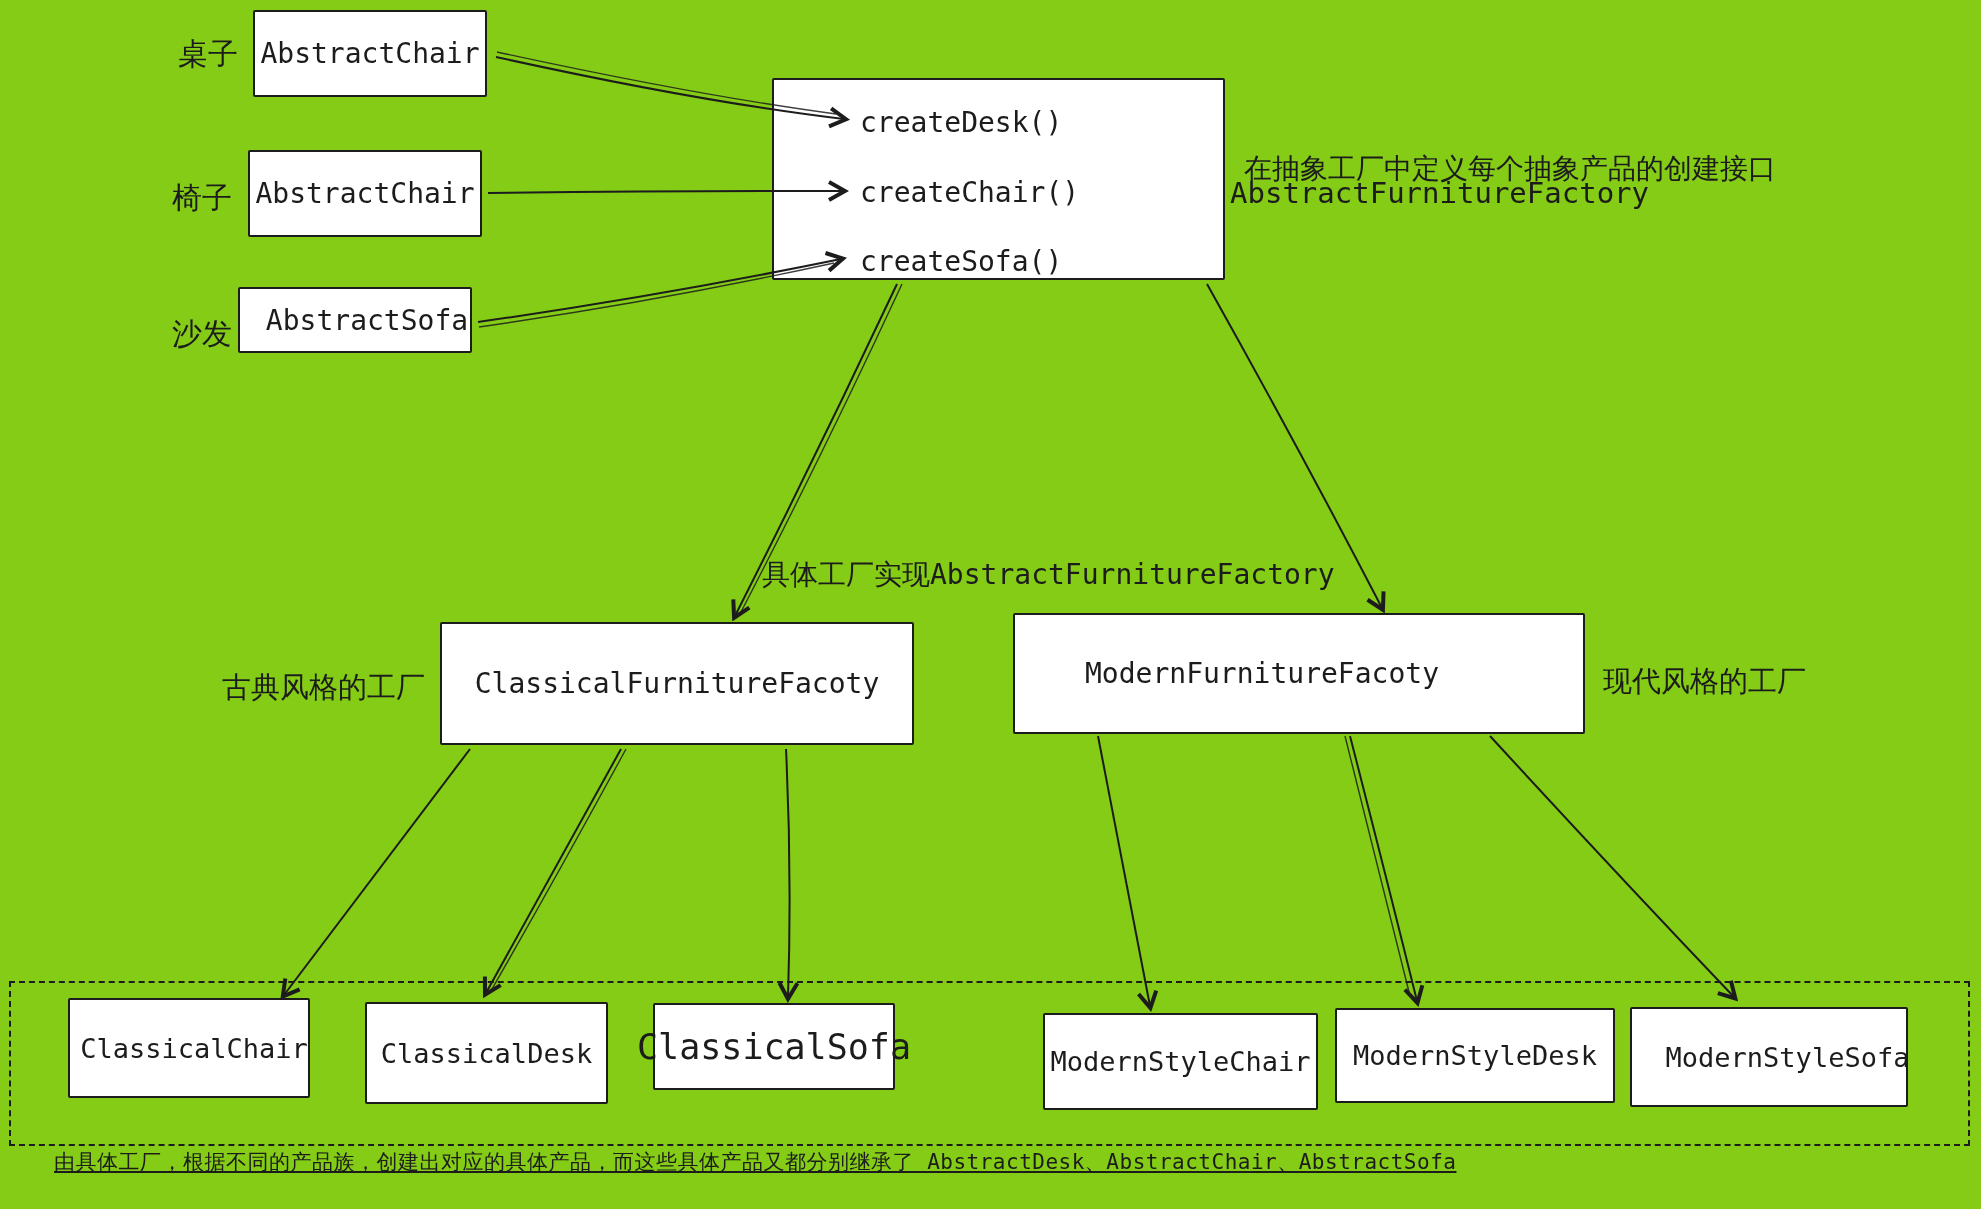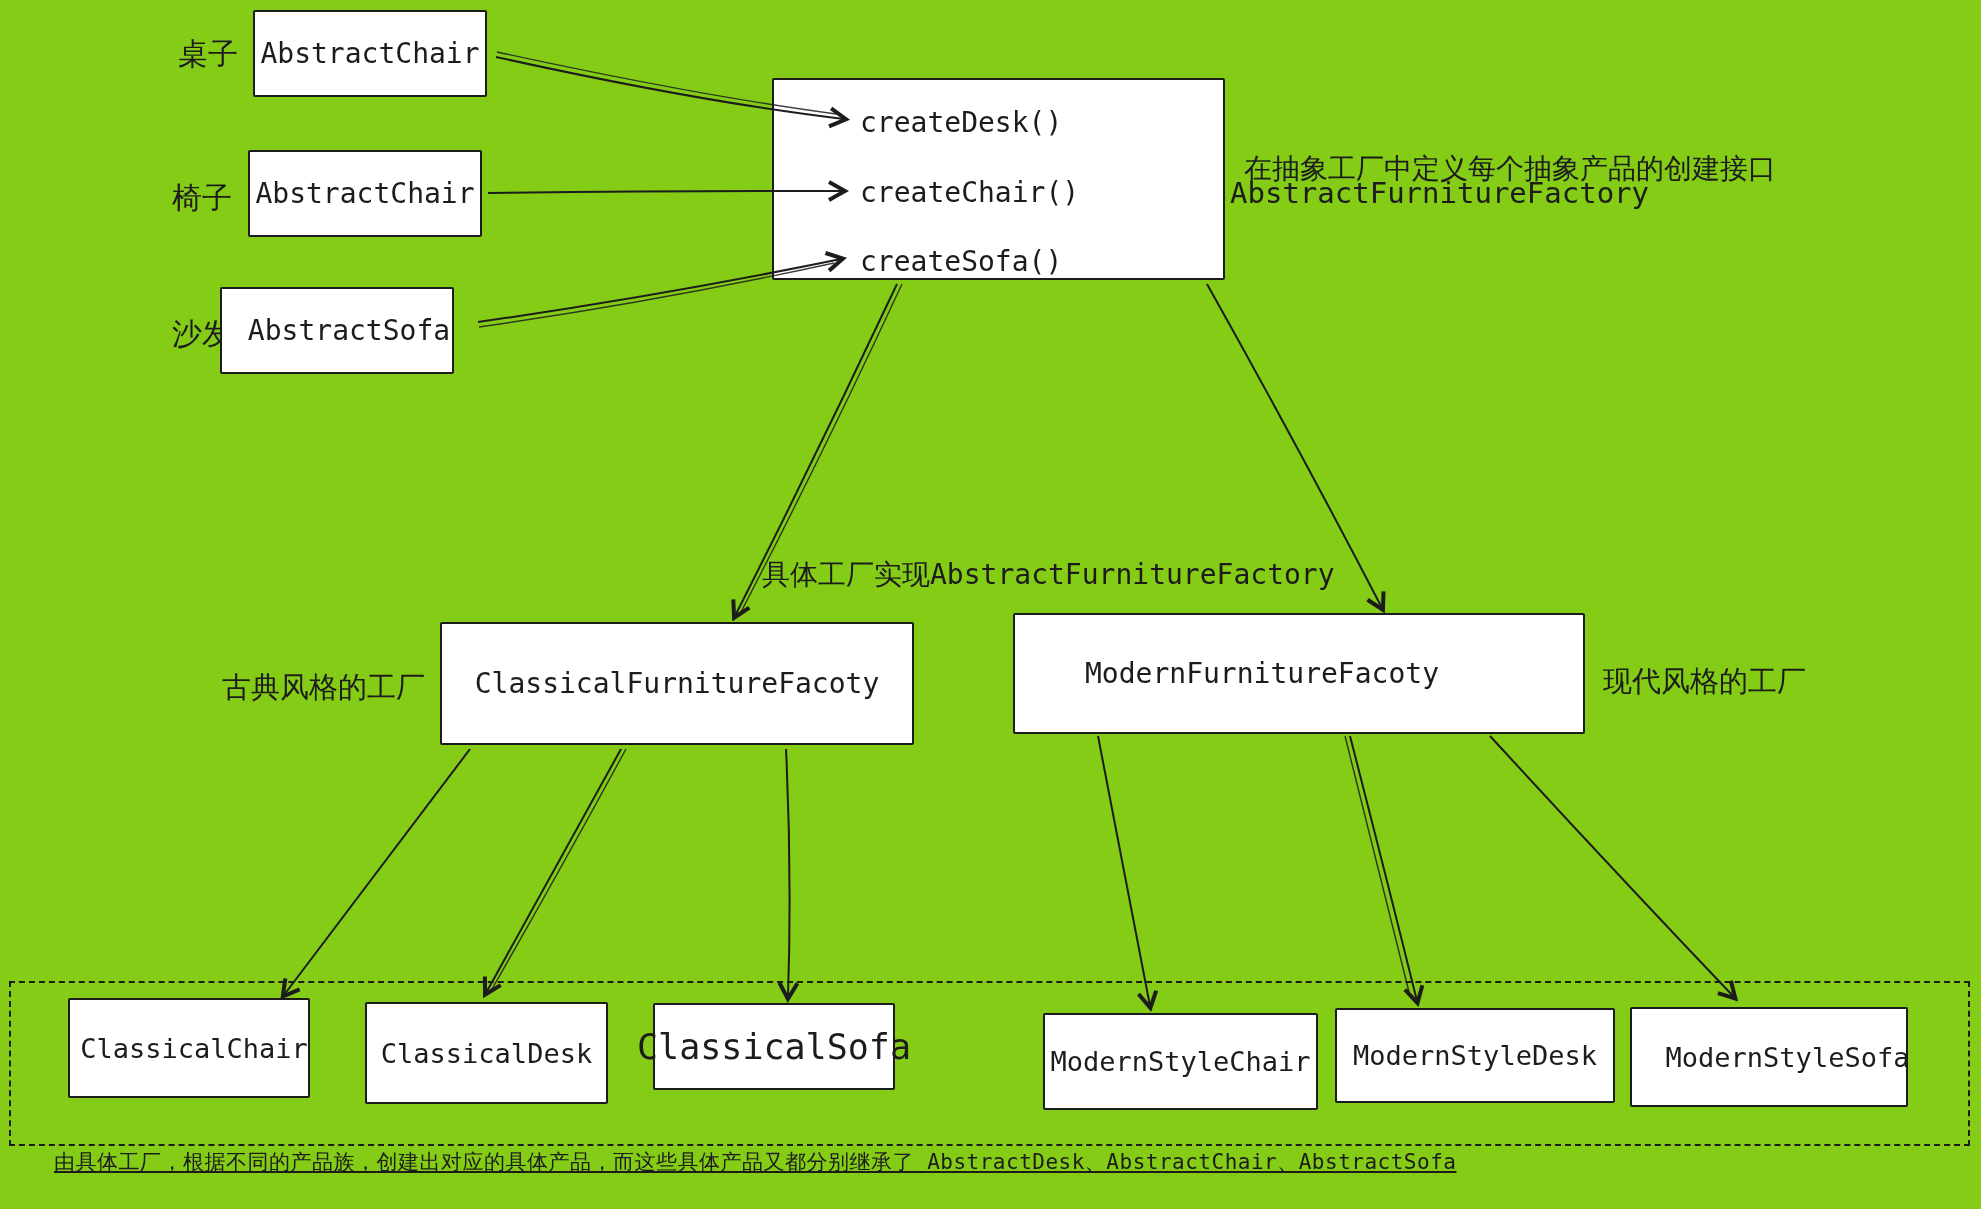--- a/index.html
+++ b/index.html
@@ -59,21 +59,21 @@
 
 <div class="stage">
 
   <div class="cn-label" style="left:178px;top:34px;font-size:30px;">桌子</div>
   <div class="box mono" style="left:253px;top:10px;width:234px;height:87px;">AbstractChair</div>
 
   <div class="cn-label" style="left:172px;top:178px;font-size:30px;">椅子</div>
   <div class="box mono" style="left:248px;top:150px;width:234px;height:87px;">AbstractChair</div>
 
   <div class="cn-label" style="left:172px;top:314px;font-size:30px;">沙发</div>
-  <div class="box mono" style="left:220px;top:287px;width:234px;height:87px;padding-left:24px;">AbstractSofa</div>
+  <div class="box mono" style="left:238px;top:287px;width:234px;height:66px;padding-left:24px;">AbstractSofa</div>
 
   <div class="box" style="left:772px;top:78px;width:453px;height:202px;"></div>
   <div class="iface-method mono" style="left:860px;top:106px;">createDesk()</div>
   <div class="iface-method mono" style="left:860px;top:176px;">createChair()</div>
   <div class="iface-method mono" style="left:860px;top:245px;">createSofa()</div>
 
   <div class="annotation" style="left:1244px;top:150px;font-size:28px;">在抽象工厂中定义每个抽象产品的创建接口</div>
   <div class="annotation mixed" style="left:762px;top:556px;font-size:28px;">具体工厂实现AbstractFurnitureFactory</div>
 
   <div class="annotation mono" style="left:1230px;top:176px;font-size:29px;">AbstractFurnitureFactory</div>

